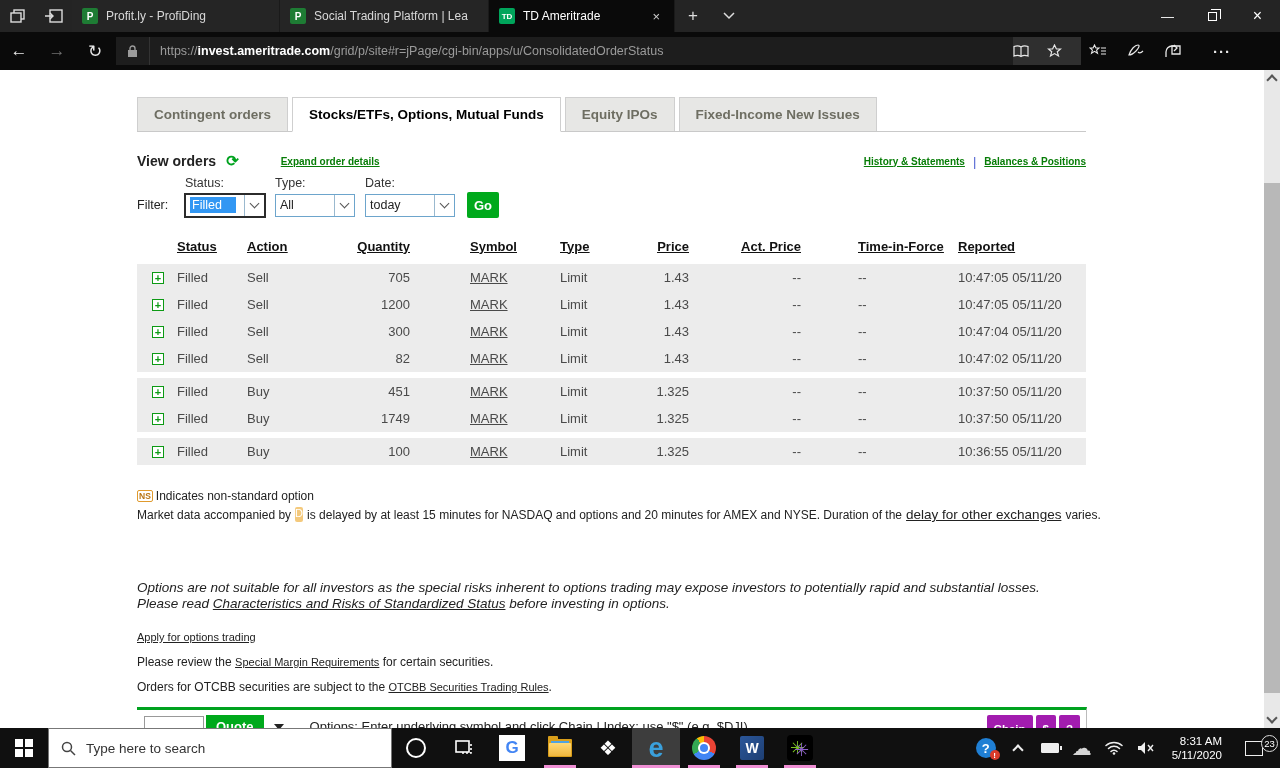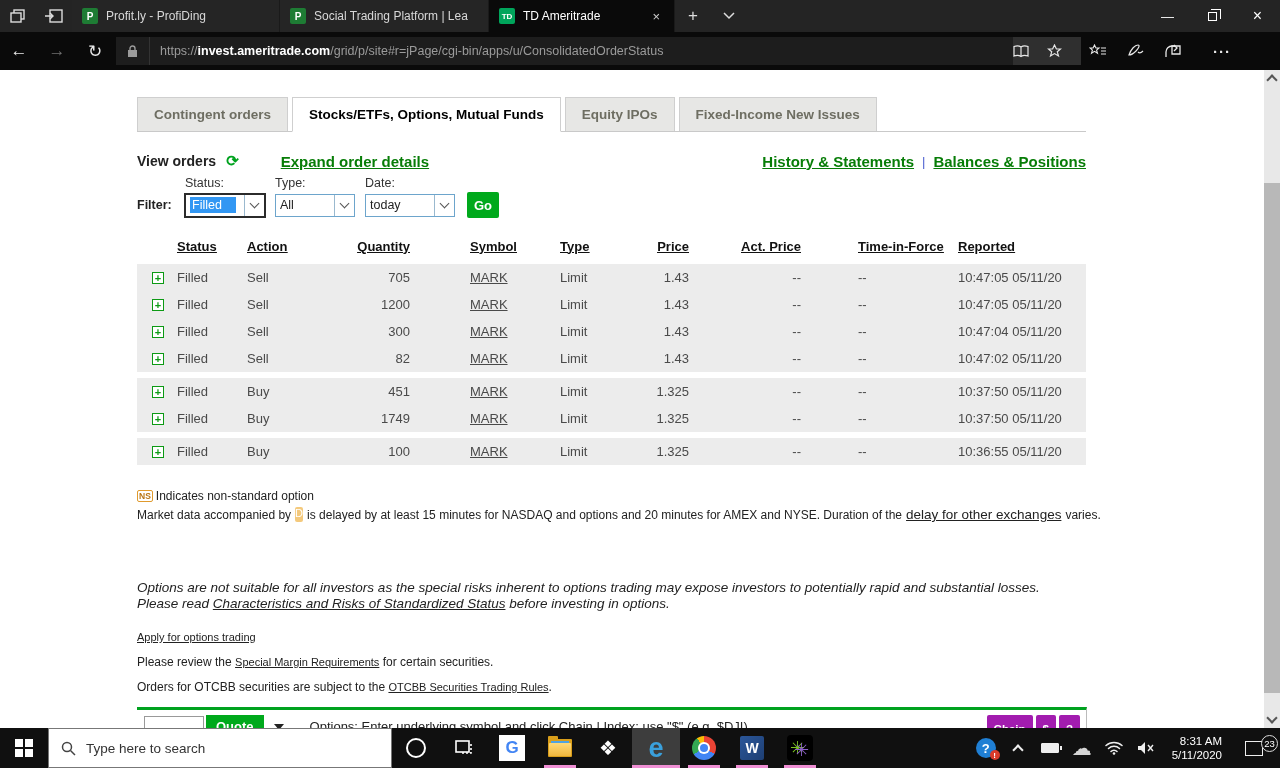--- a/index.html
+++ b/index.html
@@ -35,28 +35,28 @@
   #page{position:absolute;left:0;top:70px;width:1264px;height:658px;background:#fff;overflow:hidden;}
   #content{position:absolute;left:137px;top:0;width:949px;}
 
   .ptabs{display:flex;gap:4px;margin-top:27px;border-bottom:1px solid #c9c9c9;align-items:flex-end;}
   .ptab{height:34px;display:flex;align-items:center;padding:0 16px;background:#e7e7e5;border:1px solid #cfcfcf;border-bottom:none;color:#6e6e62;font-size:13.5px;font-weight:bold;white-space:nowrap;}
   .ptab.active{background:#fff;color:#000;margin-bottom:-1px;height:35px;border-bottom:1px solid #fff;}
 
   .vo-row{display:flex;align-items:center;margin-top:20px;}
   .vo-title{font-size:14px;font-weight:bold;color:#222;}
   .refresh{color:#00a21f;font-size:15px;font-weight:bold;margin-left:10px;}
-  .glink{color:#077d07;font-weight:bold;font-size:15px;text-decoration:underline;cursor:pointer;}
+  .glink{color:#077d07;font-weight:bold;font-size:10px;text-decoration:underline;cursor:pointer;}
   .expand-link{margin-left:42px;}
   .r-links{margin-left:auto;display:flex;align-items:center;gap:8px;}
   .pipe{color:#4a5fd0;font-size:13px;}
 
   .filter-labels{display:flex;margin-top:6px;font-size:12.5px;color:#333;}
   .filter-row{display:flex;align-items:center;margin-top:2px;}
-  .filter-lab{font-size:12.5px;font-weight:bold;color:#222;width:48px;}
+  .filter-lab{font-size:12.5px;font-weight:normal;color:#222;width:48px;}
   .sel{height:23px;background:#fff;display:flex;align-items:center;font-size:12.5px;color:#222;border:1px solid #6da5cc;margin-right:10px;}
   .sel .val{flex:1;padding-left:4px;white-space:nowrap;}
   .sel .arrow{width:20px;height:100%;border-left:1px solid #9ab9cf;display:flex;align-items:center;justify-content:center;}
   .chev{width:7px;height:7px;border-right:1.5px solid #555;border-bottom:1.5px solid #555;transform:rotate(45deg);margin-top:-3px;}
   .sel.focus{border:1px solid #2b2b2b;outline:1px solid #2b2b2b;}
   .sel.focus .val span{background:#3297f3;color:#fff;padding:1px 14px 1px 2px;}
   .go-btn{width:32px;height:26px;background:#00a91c;color:#fff;font-weight:bold;font-size:13px;border:none;border-radius:2px;margin-left:2px;}
 
   .thead,.trow{display:grid;grid-template-columns:36px 70px 94px 77px 143px 80px 56px 112px 149px 1fr;align-items:center;}
   .thead{margin-top:16px;height:24px;font-size:13px;font-weight:bold;color:#111;}

